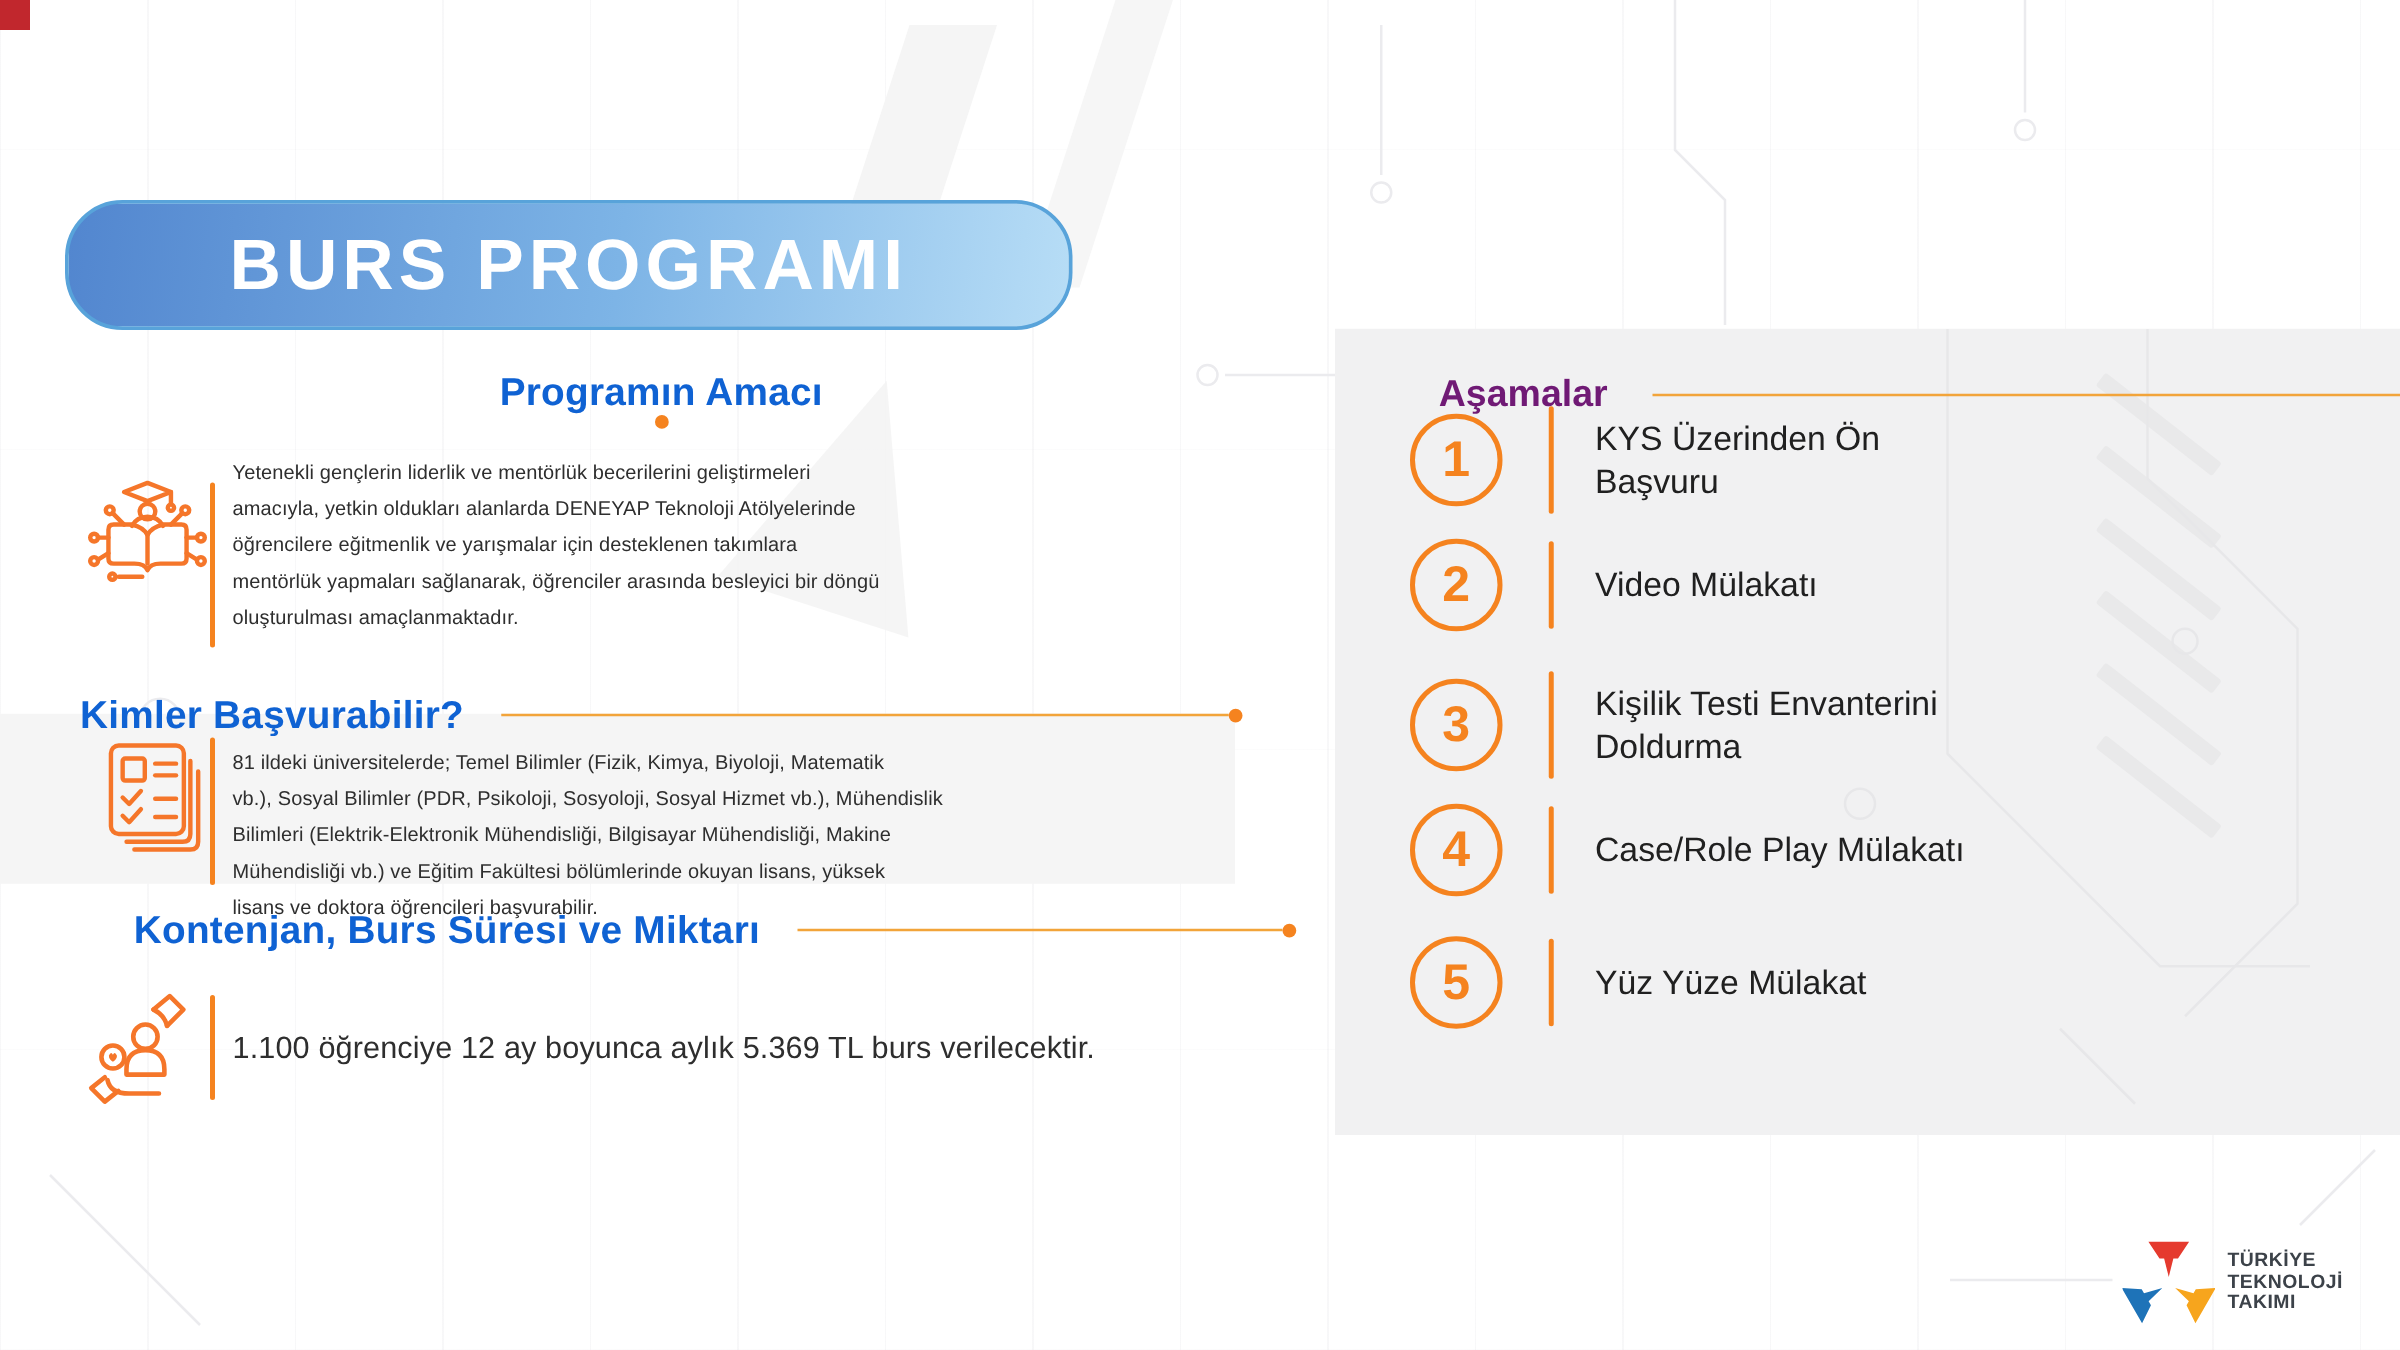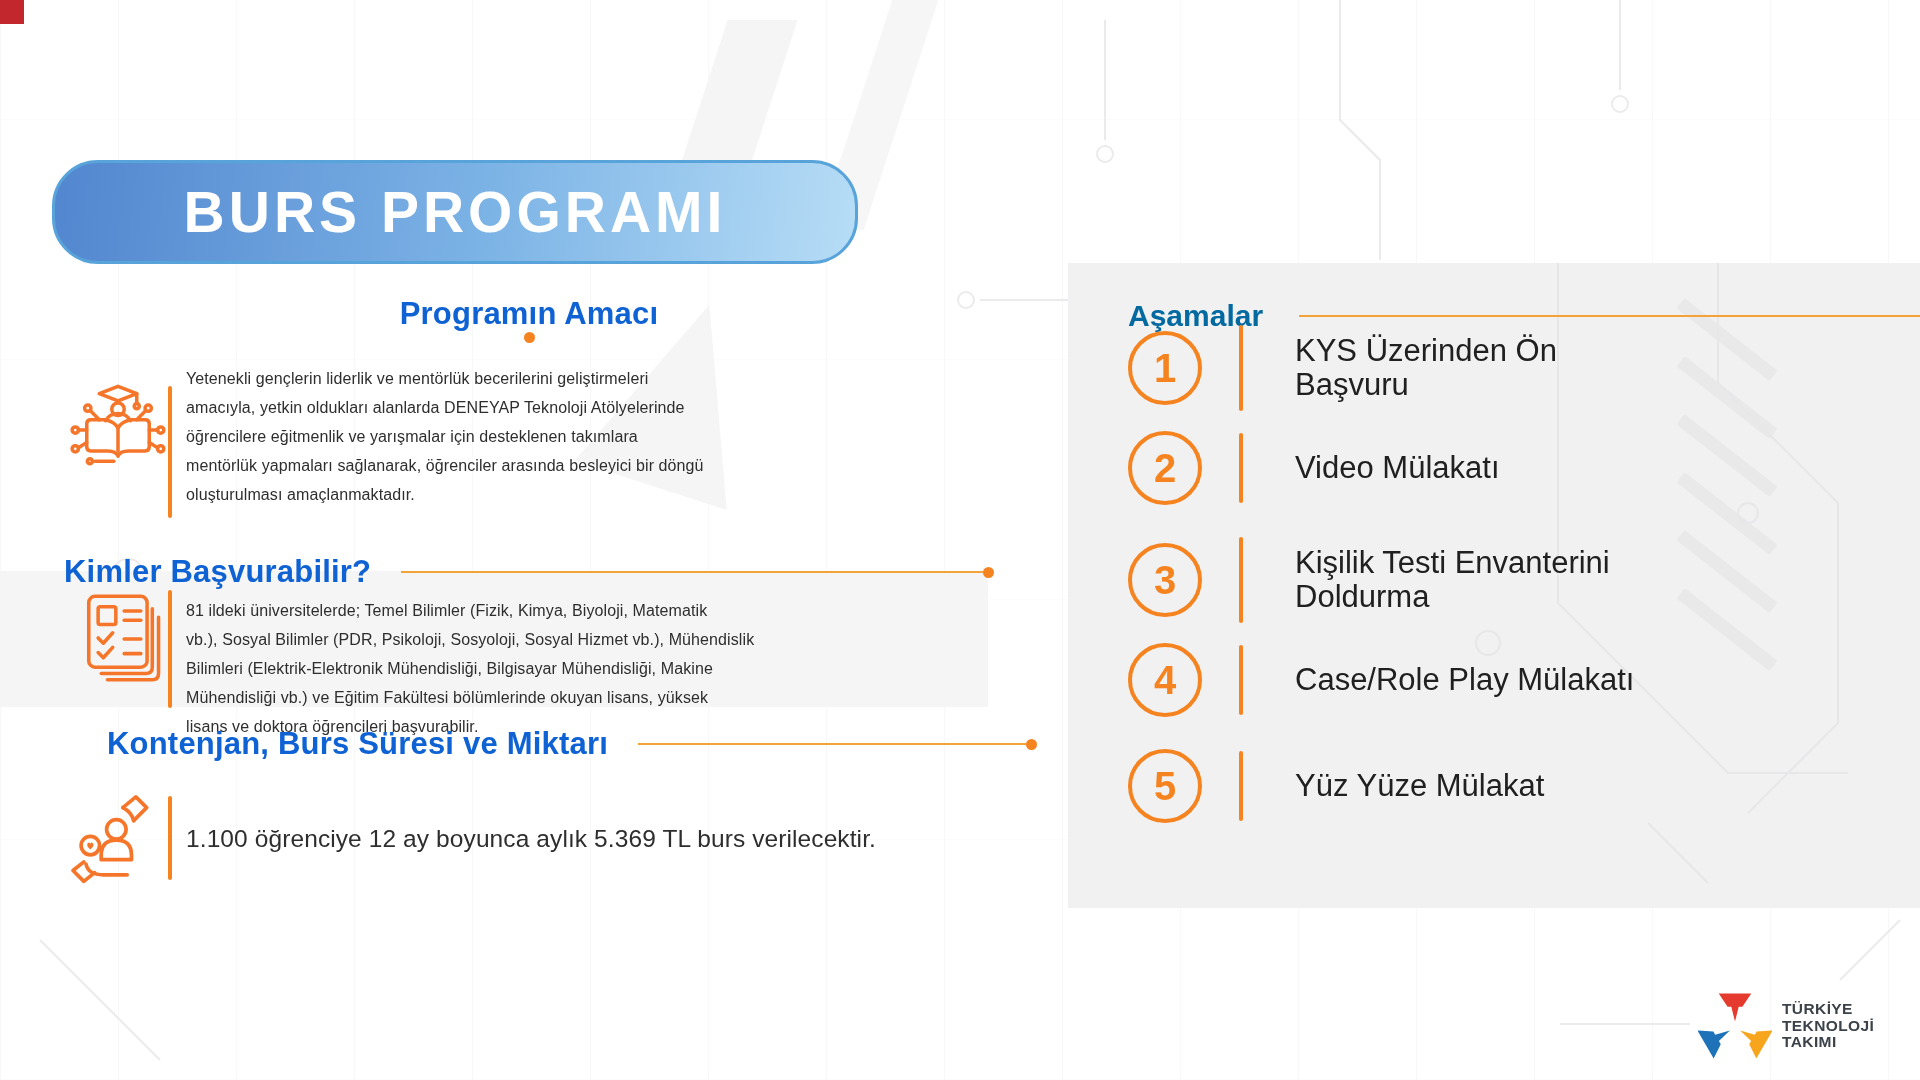--- a/index.html
+++ b/index.html
@@ -54,33 +54,33 @@
   .sec-icon { position:absolute; }
 
   .gray-band { position:absolute; left:0; top:571px; width:988px; height:136px; background:#f5f5f5; }
 
   
   .stages-panel {
     position:absolute; left:1068px; top:263px; width:852px; height:645px;
     background:#f1f1f2; overflow:hidden;
   }
   .stages-heading-row { position:absolute; left:60px; top:36px; right:0; display:flex; align-items:center; }
-  .stages-heading { color:#0369a1; font-size:30px; font-weight:bold; white-space:nowrap; }
+  .stages-heading { color:#701a75; font-size:30px; font-weight:bold; white-space:nowrap;margin-left:23px; }
   .stages-rule { flex:1; height:2px; background:#f2a43a; margin-left:36px; }
 
   .stage-row { position:absolute; left:60px; display:flex; align-items:center; }
   .stage-circle {
     width:74px; height:74px; border:4px solid #f5831f; border-radius:50%;
     display:flex; align-items:center; justify-content:center; flex:none;
   }
   .stage-number { color:#f5831f; font-size:40px; font-weight:bold; }
   .stage-vbar { width:4px; height:70px; background:#f5831f; border-radius:2px; margin-left:37px; flex:none; }
   .stage-vbar.tall { height:86px; }
   .stage-label {
-    margin-left:52px; color:#202020; font-size:31px; line-height:34px; white-space:pre-line;
+    margin-left:33px; color:#202020; font-size:27px; line-height:34px; white-space:pre-line;
   }
 
   
   .stripes { position:absolute; left:600px; top:70px; }
   .stripe { position:absolute; width:118px; height:13px; background:#e9e9ea; transform:rotate(38deg); border-radius:2px; }
 
   
   .footer-logo { position:absolute; left:1698px; top:988px; display:flex; align-items:center; }
   .logo-mark { width:74px; height:76px; flex:none; }
   .logo-text { margin-left:10px; color:#3c4249; font-size:15.5px; font-weight:bold; line-height:16.5px; letter-spacing:0.4px; }

